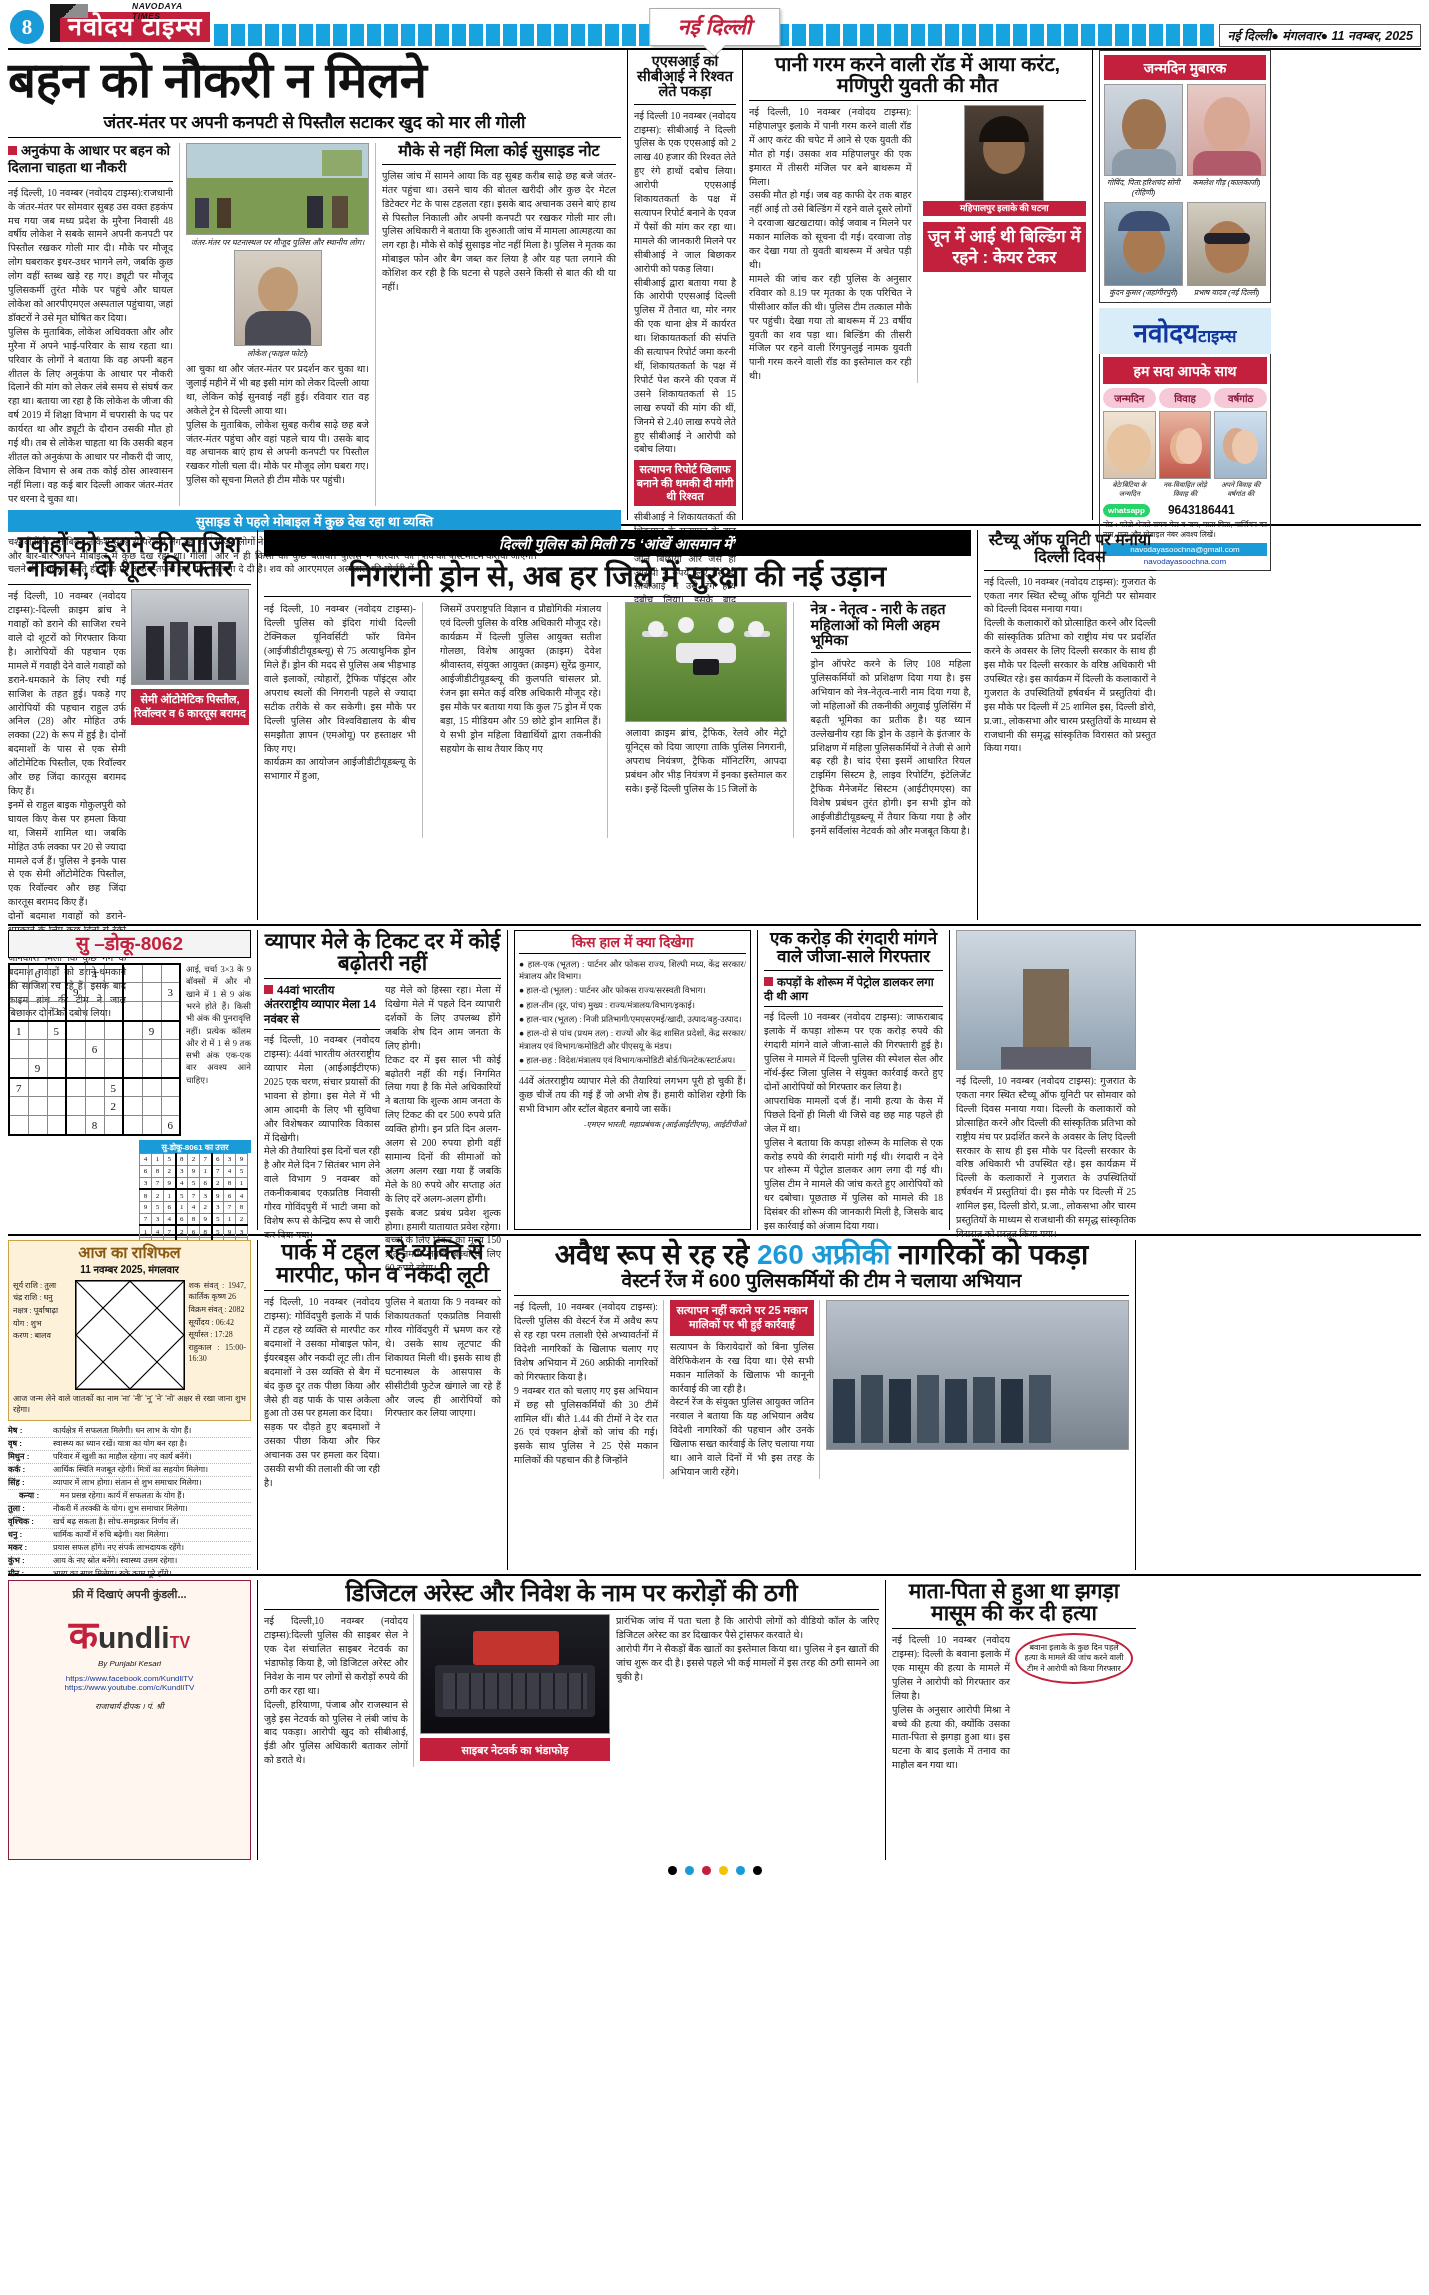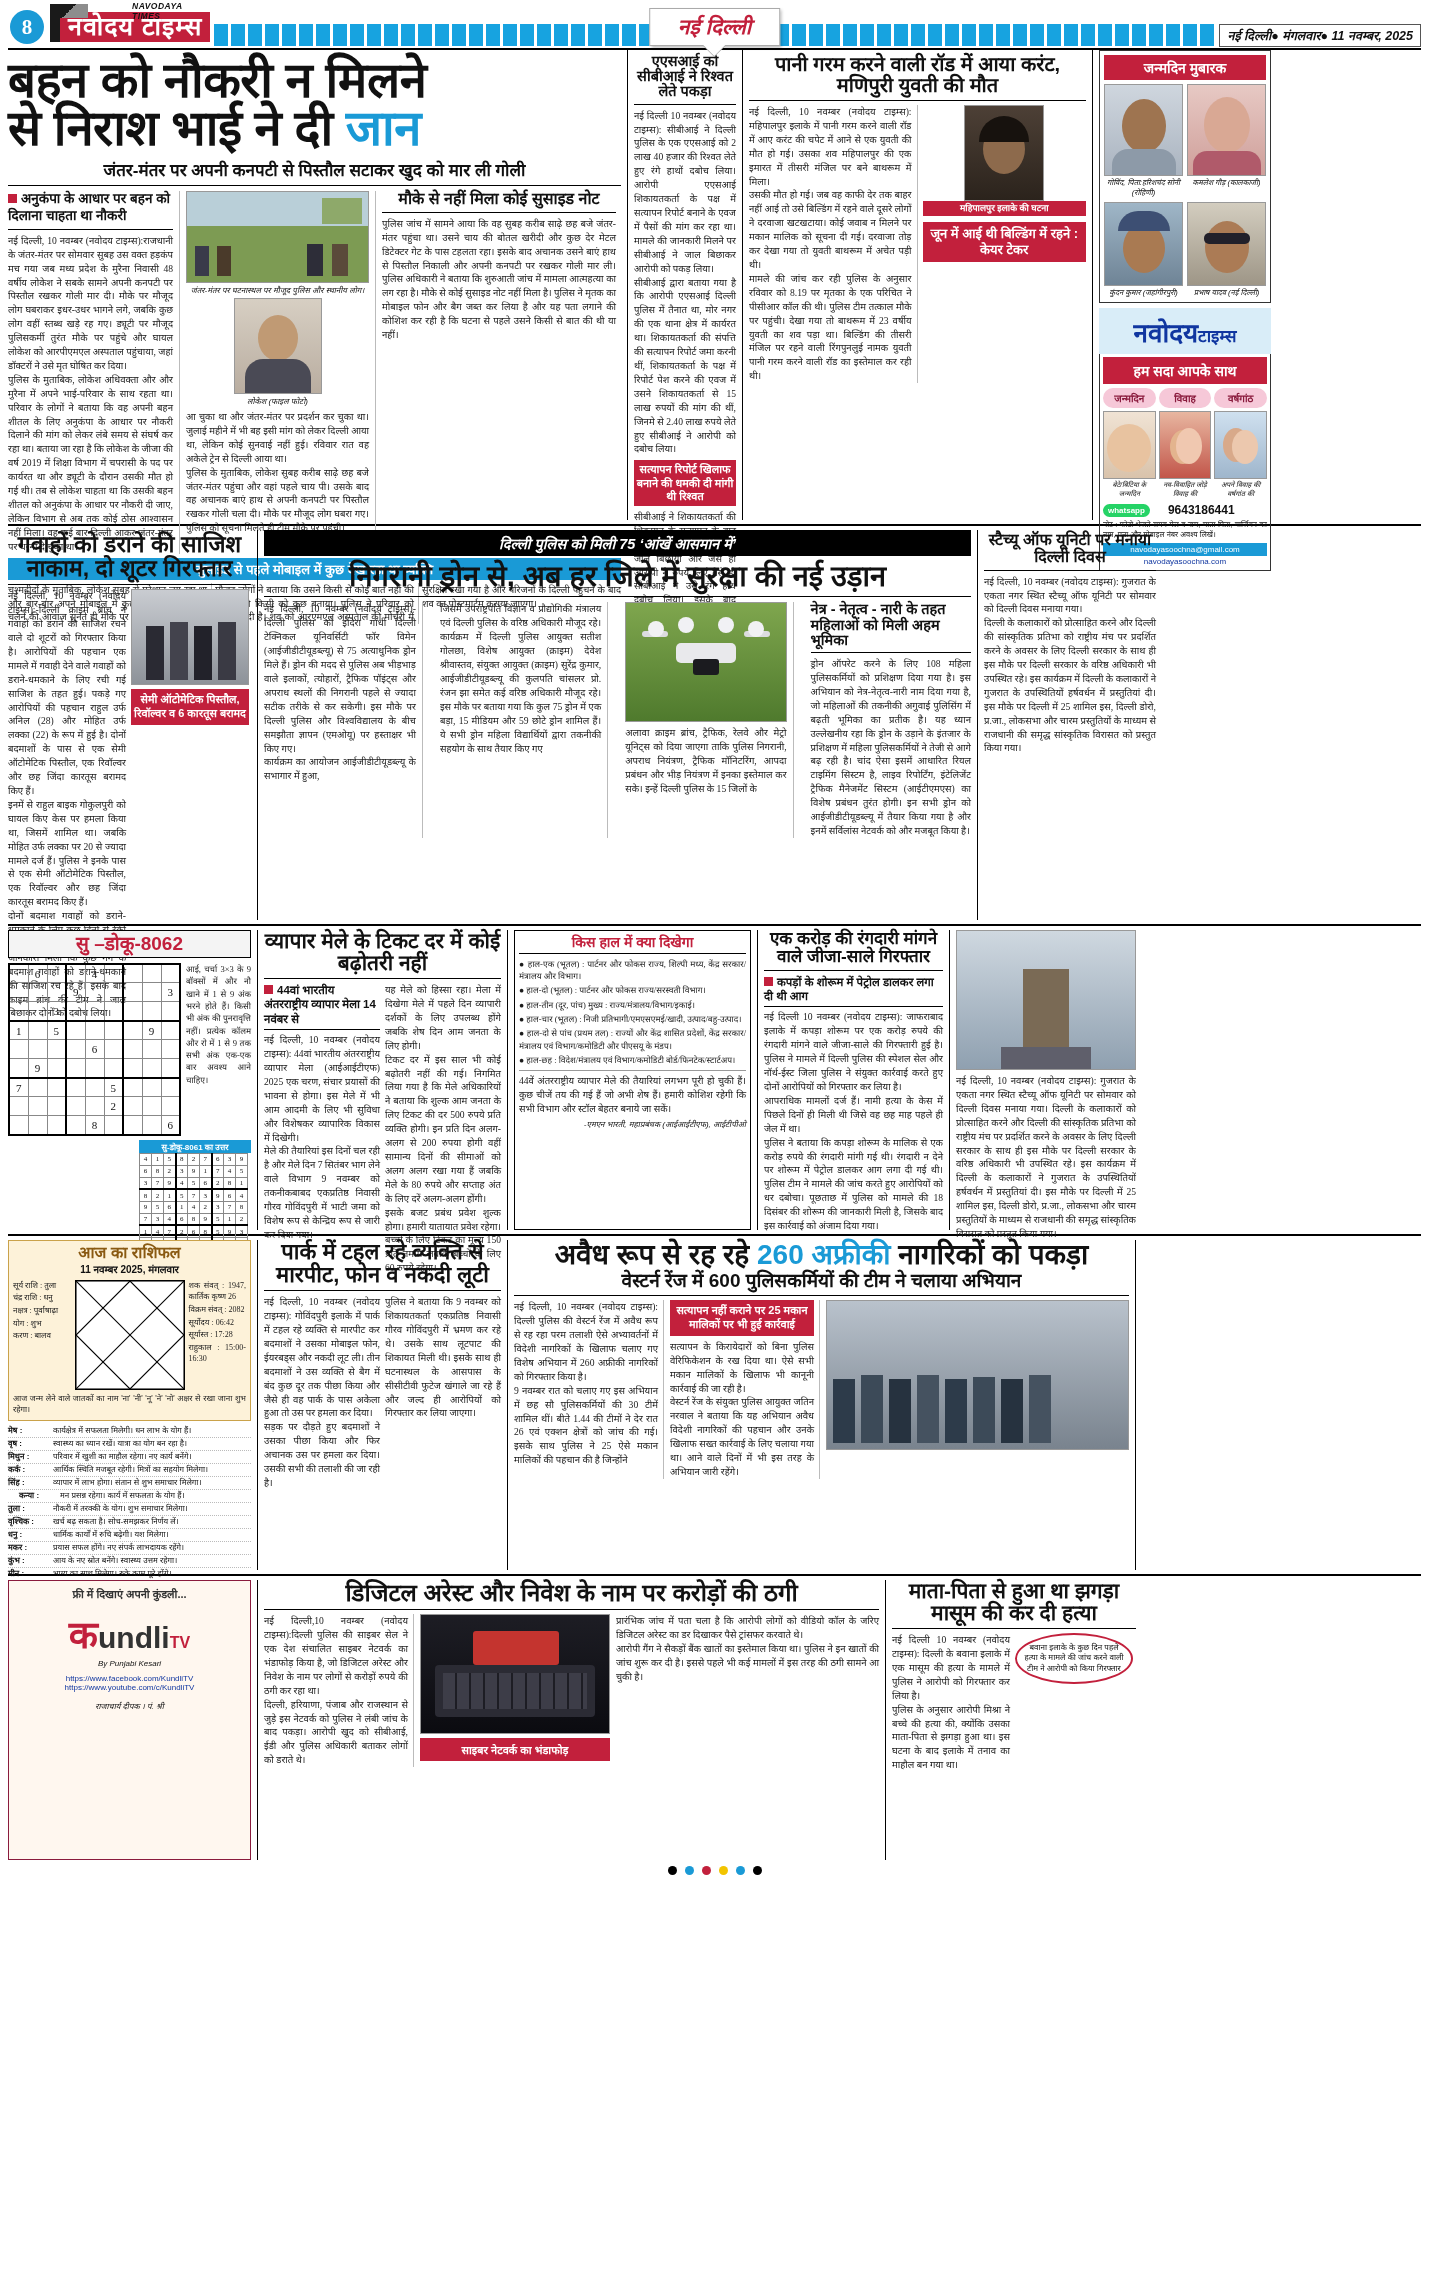--- a/index.html
+++ b/index.html
@@ -106,23 +106,20 @@
       <span>नई दिल्ली</span>
     </div>
   </div>
 
   <div style="border-top:2px solid #000;margin:0 8px;"></div>
 
   <div style="display:flex; margin:0 8px; height:470px;">
 
     <div style="width:620px; padding-right:6px; border-right:1px solid #000;">
       <div class="hl-main" style="font-size:49px; padding-top:6px;">बहन को नौकरी न मिलने</div>
-      <div class="hl-main" style="font-size:49px;">
-        <span>से निराश भाई ने दी </span><span class="blue">जान</span>
-      </div>
       <div class="sub-deck" style="border-bottom:1px solid #000; font-size:17px;">जंतर-मंतर पर अपनी कनपटी से पिस्तौल सटाकर खुद को मार ली गोली</div>
 
       <div style="display:flex; margin-top:5px;">
 
         <div style="width:172px; padding-right:6px; border-right:1px solid #bbb;">
           <div class="bullet-head">
             <span class="sq"></span><span>अनुकंपा के आधार पर बहन को दिलाना चाहता था नौकरी</span>
           </div>
           <div style="border-top:1px solid #000;margin:4px 0 4px;"></div>
           <div class="body-text" style="white-space:pre-line;">नई दिल्ली, 10 नवम्बर (नवोदय टाइम्स):राजधानी के जंतर-मंतर पर सोमवार सुबह उस वक्त हड़कंप मच गया जब मध्य प्रदेश के मुरैना निवासी 48 वर्षीय लोकेश ने सबके सामने अपनी कनपटी पर पिस्तौल रखकर गोली मार दी। मौके पर मौजूद लोग घबराकर इधर-उधर भागने लगे, जबकि कुछ लोग वहीं स्तब्ध खड़े रह गए। ड्यूटी पर मौजूद पुलिसकर्मी तुरंत मौके पर पहुंचे और घायल लोकेश को आरपीएमएल अस्पताल पहुंचाया, जहां डॉक्टरों ने उसे मृत घोषित कर दिया।
@@ -181,21 +178,21 @@
 उसकी मौत हो गई। जब वह काफी देर तक बाहर नहीं आई तो उसे बिल्डिंग में रहने वाले दूसरे लोगों ने दरवाजा खटखटाया। कोई जवाब न मिलने पर मकान मालिक को सूचना दी गई। दरवाजा तोड़ कर देखा गया तो युवती बाथरूम में अचेत पड़ी थी।
 मामले की जांच कर रही पुलिस के अनुसार रविवार को 8.19 पर मृतका के एक परिचित ने पीसीआर कॉल की थी। पुलिस टीम तत्काल मौके पर पहुंची। देखा गया तो बाथरूम में 23 वर्षीय युवती का शव पड़ा था। बिल्डिंग की तीसरी मंजिल पर रहने वाली रिंगपुनलुई नामक युवती पानी गरम करने वाली रॉड का इस्तेमाल कर रही थी।</div>
         </div>
         <div style="width:50%;padding-left:5px;">
           <div class="photo" style="height:96px;width:80px;margin:0 auto;">
             <div style="position:absolute;inset:0;background:linear-gradient(#4d4036,#2b231c);"></div>
             <div style="position:absolute;left:50%;top:18px;transform:translateX(-50%);width:42px;height:50px;border-radius:50%;background:#8d6a4c;"></div>
             <div style="position:absolute;left:50%;top:10px;transform:translateX(-50%);width:50px;height:26px;border-radius:25px 25px 0 0;background:#17120e;"></div>
           </div>
           <div class="redbar" style="font-size:9px;padding:2px 1px;line-height:1.2;">महिपालपुर इलाके की घटना</div>
-          <div class="redbar" style="margin-top:6px;font-size:13px;line-height:1.25;padding:4px 2px;">जून में आई थी बिल्डिंग में रहने : केयर टेकर</div>
+          <div class="redbar" style="margin-top:6px;font-size:17px;line-height:1.25;padding:4px 2px;">जून में आई थी बिल्डिंग में रहने : केयर टेकर</div>
         </div>
       </div>
     </div>
 
     <div style="width:178px;padding-left:6px;">
       <div class="ad-box" style="padding:4px;">
         <div class="redbar" style="font-size:14px;padding:3px 0;">जन्मदिन मुबारक</div>
         <div style="display:flex;gap:4px;margin-top:4px;">
           <div style="flex:1;">
             <div class="photo art-skin" style="height:92px;">

